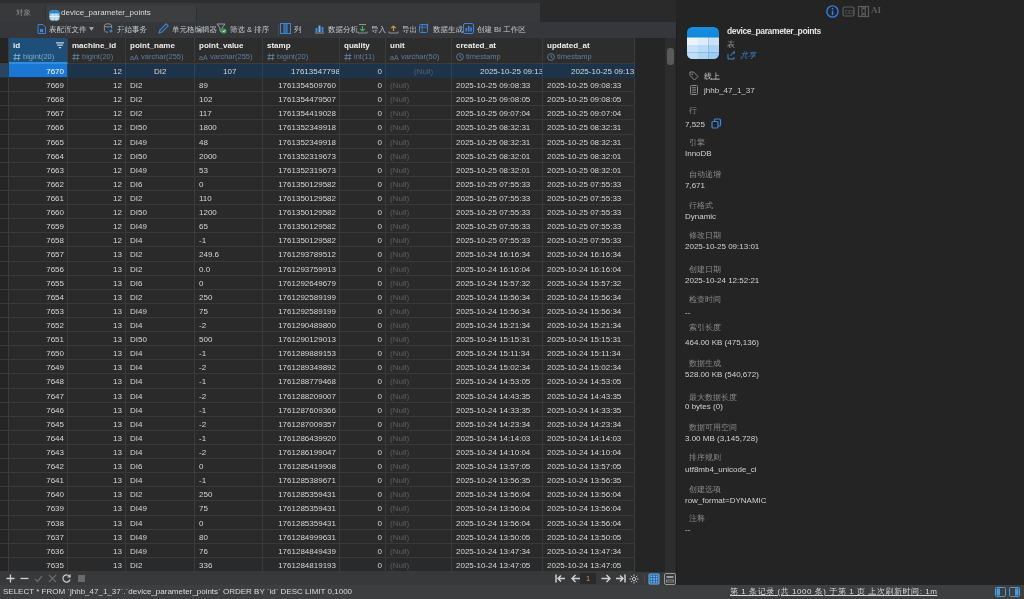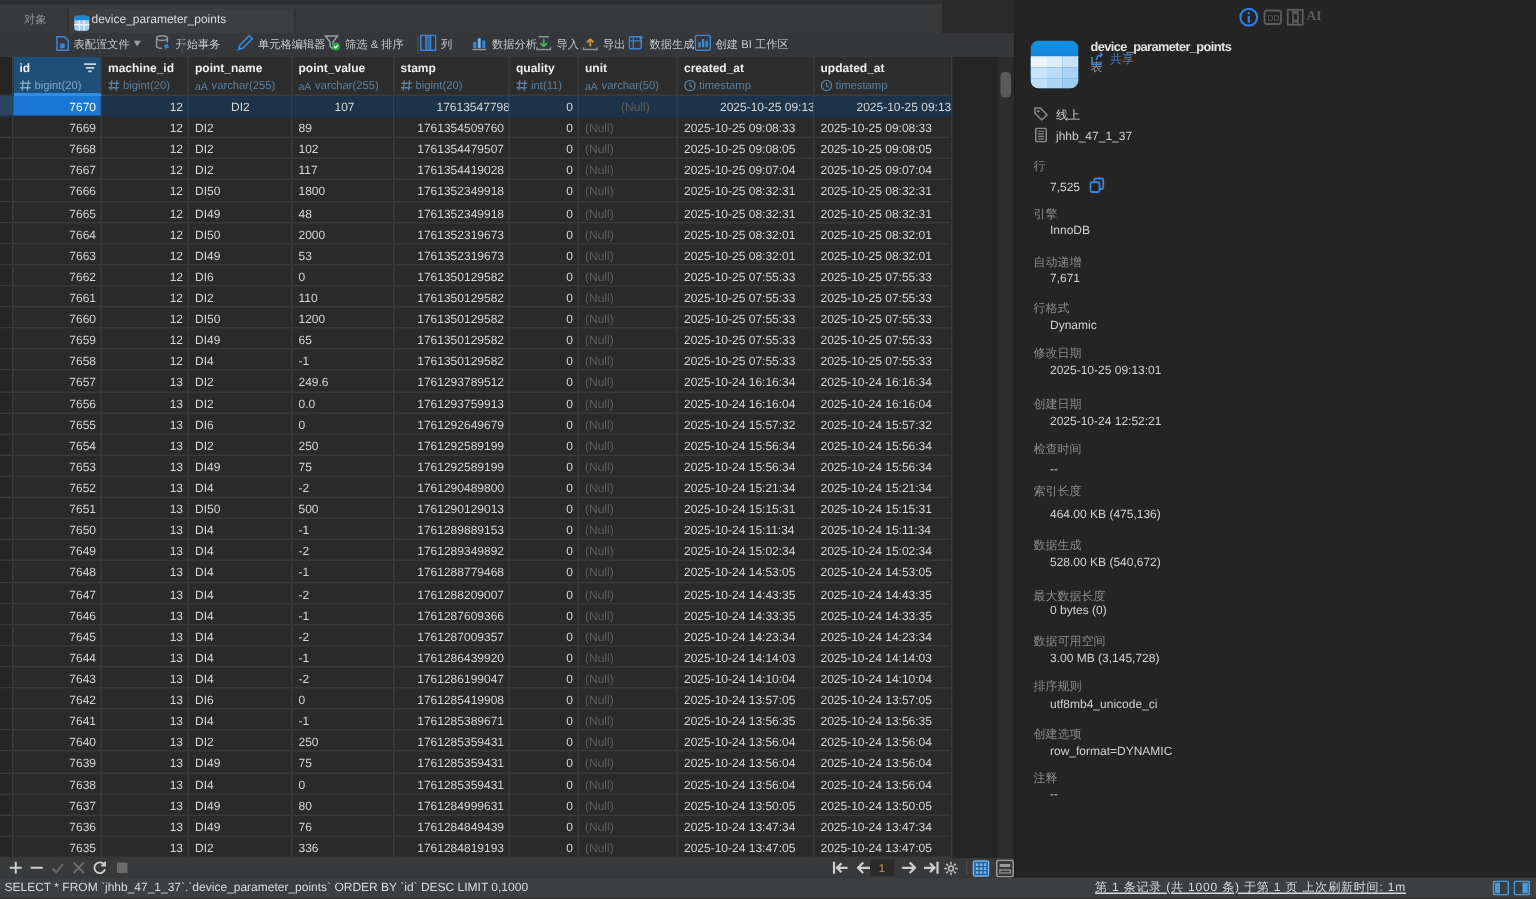--- a/index.html
+++ b/index.html
@@ -1,20 +1,20 @@
 <!DOCTYPE html>
 <html><head><meta charset="utf-8">
 <style>
 * { margin:0; padding:0; box-sizing:border-box; }
 html,body { width:1024px; height:599px; overflow:hidden; background:#2a2a2a;
   font-family:"Liberation Sans",sans-serif; -webkit-font-smoothing:antialiased; }
 #app { position:relative; width:1024px; height:599px; }
 
 
-#tabbar { position:absolute; left:0; top:0; width:628px; height:22px; background:#37393b; border-top:3px solid #2c2e30; }
+#tabbar { position:absolute; left:0; top:0; width:540px; height:22px; background:#37393b; border-top:3px solid #2c2e30; }
 #objtab { position:absolute; left:2px; top:3px; width:44px; height:19px; border-right:1px solid #2e3032;
   color:#8f9194; font-size:7.5px; text-align:center; line-height:14px; }
 #maintab { position:absolute; left:46px; top:3px; width:151px; height:19px; background:#3c3e40; border-right:1px solid #2e3032; color:#dadcde; font-size:8px; line-height:14px; }
 #maintab .ticon { position:absolute; left:3px; top:4px; }
 #maintab .ttext { position:absolute; left:15px; top:0; }
 #rtop { position:absolute; left:676px; top:0; width:348px; height:22px; background:#242424; }
 
 
 #toolbar { position:absolute; left:0; top:22px; width:676px; height:16px; background:#35373a; font-size:7.5px; color:#c6cacd; }
 .tbi { position:absolute; top:0; height:16px; line-height:16px; white-space:nowrap;padding-left:30px; }
@@ -63,25 +63,25 @@
 
 
 #statusbar { position:absolute; left:0; top:585px; width:1024px; height:14px; background:#3c3e40; color:#d9dbdd; font-size:8px; line-height:14px; }
 #sql { position:absolute; left:3px; top:0; }
 #rstat { position:absolute; left:730px; top:0; letter-spacing:0.55px;text-decoration:underline; }
 
 
 #rpanel { position:absolute; left:676px; top:22px; width:348px; height:563px; background:#242424; border-left:1px solid #1e1e1e; }
 #rpicons { position:absolute; left:676px; top:0; width:348px; height:22px; background:#242424; }
 .plabel { position:absolute; left:12px; font-size:8px; color:#8a8a8a; white-space:nowrap; }
-.pvalue { position:absolute; left:23px; font-size:8px; color:#d2d2d2; white-space:nowrap; }
+.pvalue { position:absolute; left:8px; font-size:8px; color:#d2d2d2; white-space:nowrap; }
 .cpico { vertical-align:-2px; margin-left:6px; }
 #ptitle { position:absolute; left:50px; top:4px; font-size:8.5px; font-weight:bold; color:#e4e4e4; letter-spacing:-0.38px; }
 #psub { position:absolute; left:50px; top:17px; font-size:8px; color:#9a9a9a; }
-#pshare { position:absolute; left:50px; top:12px; font-size:8px; color:#3a86d8; }
+#pshare { position:absolute; left:50px; top:28px; font-size:8px; color:#3a86d8;font-style:italic; }
 #bigicon { position:absolute; left:10px; top:5px; }
 .prow { position:absolute; left:12px; font-size:8px; color:#cfcfcf; white-space:nowrap; }
 .prow svg { vertical-align:-2px; margin-right:5px; }
 </style></head>
 <body>
 <div id="app">
 
 <div id="tabbar">
   <div id="objtab">对象</div>
   <div id="maintab">

